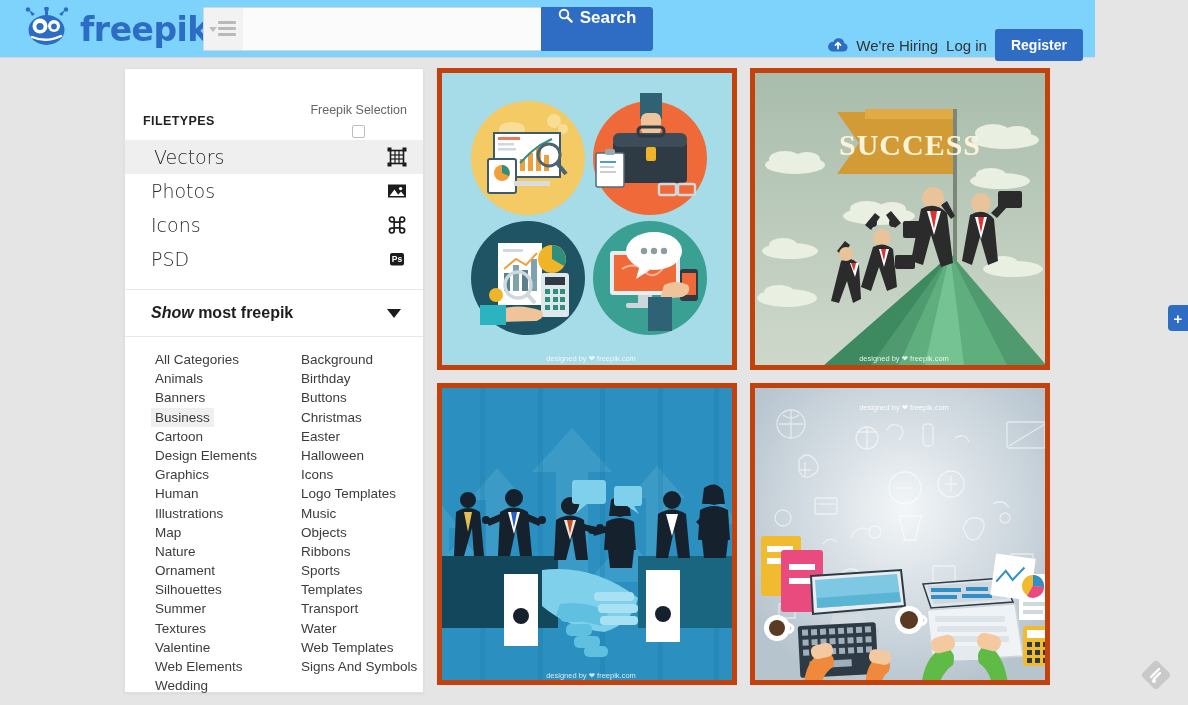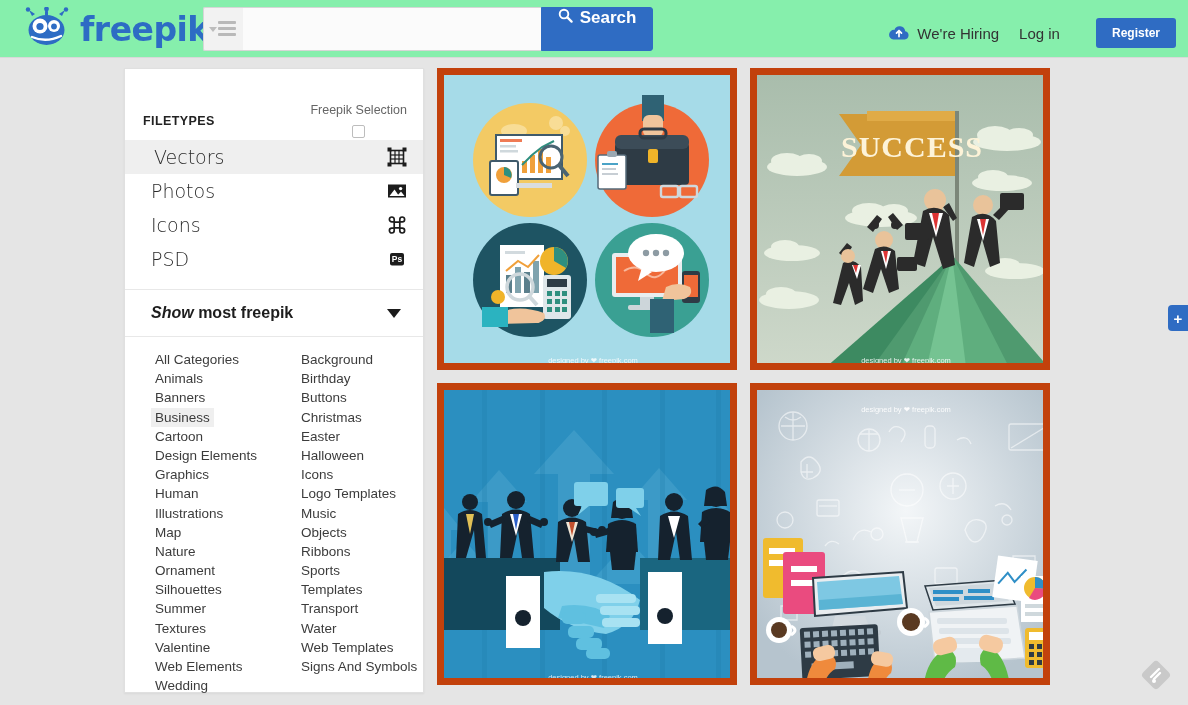--- a/index.html
+++ b/index.html
@@ -8,22 +8,22 @@
     width: 1188px; height: 705px;
     background: #e5e5e5;
     font-family: "Liberation Sans", sans-serif;
     overflow: hidden;
     position: relative;
   }
 
   
   .header {
     position: absolute; left: 0; top: 0;
-    width: 1188px; height: 58px;
-    background: #86efac;
+    width: 1095px; height: 58px;
+    background: #7dd3fc;
     border-bottom: 1px solid #d8d8d8;
     z-index: 20;
   }
   .logo-wrap {
     position: absolute; left: 18px; top: 8px;
     height: 42px; display: flex; align-items: center; gap: 4px;
   }
   .logo-word {
     font-size: 33px; font-weight: bold; color: #2d6cc4;
     letter-spacing: -0.5px; line-height: 1;
@@ -61,32 +61,32 @@
   .search-btn {
     width: 112px; background: #2f6cc3; border: 1px solid #2f6cc3;
     border-radius: 0 3px 3px 0; color: #fff;
     font-size: 17px; font-weight: bold; cursor: pointer;
     display: flex; align-items: flex-start; justify-content: center; gap: 7px;
     font-family: "Liberation Sans", sans-serif;
   }
 
   
   .header-right {
-    position: absolute; right: 12px; top: 4px; height: 58px;
-    display: flex; align-items: center; gap: 20px; justify-content: flex-end;
+    position: absolute; right: 12px; top: 16px; height: 58px;
+    display: flex; align-items: center; gap: 8px; justify-content: flex-end;
   }
   .hiring {
     display: flex; align-items: center; gap: 7px;
     font-size: 15px; color: #333; cursor: pointer;
   }
   .cloud-icon { width: 22px; height: 16px; position: relative; }
   .login-link { font-size: 15px; color: #333; cursor: pointer; }
   .register-btn {
-    background: #2f6cc3; color: #fff; font-size: 12px; font-weight: bold;
-    padding: 8px 16px; border-radius: 3px; cursor: pointer; margin-left: 16px;
+    background: #2f6cc3; color: #fff; font-size: 14px; font-weight: bold;
+    padding: 8px 16px; border-radius: 3px; cursor: pointer;
   }
 
   
   .sidebar {
     position: absolute; left: 124px; top: 68px;
     width: 300px; height: 625px;
     background: #fff; border: 1px solid #e0e0e0;
     box-shadow: 0 1px 2px rgba(0,0,0,.06);
   }
   .side-head {
@@ -141,21 +141,21 @@
   .cat-item.hl { background: #efefef; display: inline-block; padding: 0 4px; margin-left: -4px; }
 
   
   .grid {
     position: absolute; left: 437px; top: 68px;
     width: 614px;
   }
   .grid-row { display: flex; gap: 13px; margin-bottom: 13px; }
   .thumb {
     width: 300px; height: 302px;
-    border: 7px solid #c2410c; background: #fff;
+    border: 5px solid #c2410c; background: #fff;
     position: relative; overflow: hidden; cursor: pointer;
   }
 
   
   .plus-tab {
     position: absolute; right: 0; top: 305px;
     width: 20px; height: 26px; background: #2f6cc3;
     border-radius: 4px 0 0 4px;
     display: flex; align-items: center; justify-content: center;
     color: #fff; font-size: 15px; font-weight: bold; cursor: pointer;

